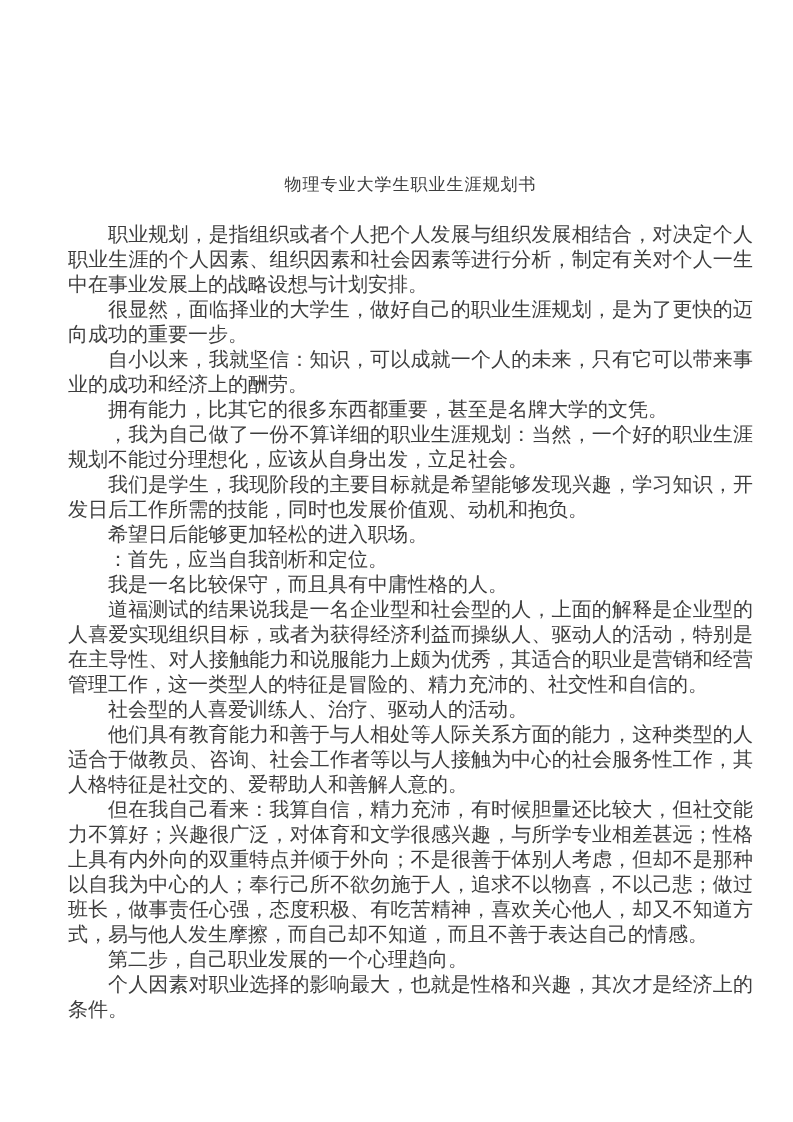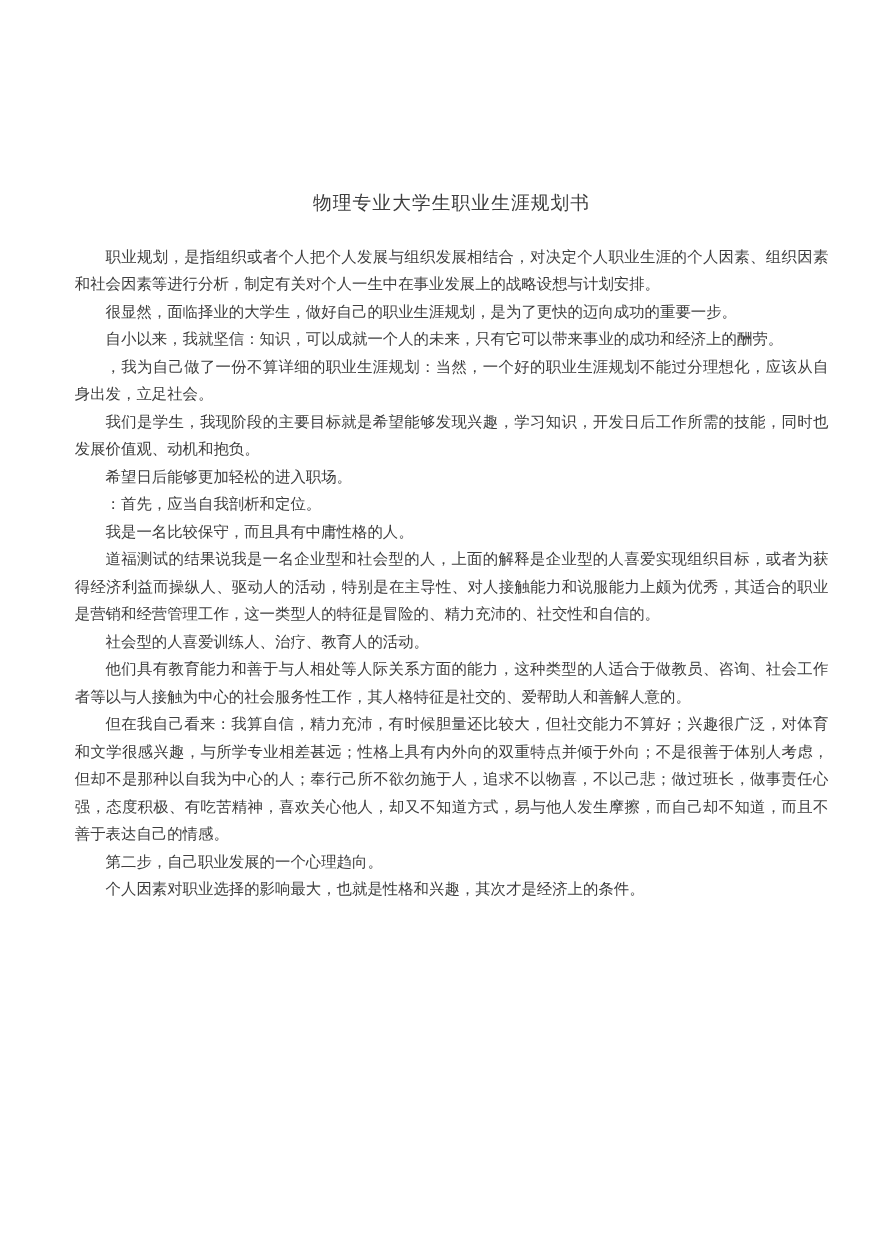--- a/index.html
+++ b/index.html
@@ -21,41 +21,42 @@
   .doc-title {
     font-size: 17px;
     font-weight: normal;
     text-align: center;
     line-height: 25px;
     margin: 17px 0 25px 0;
     letter-spacing: 1px;
   }
   .doc-body p {
     margin: 0;
-    font-size: 14px;
+    font-size: 20px;
     line-height: 25px;
     text-indent: 2em;
     text-align: justify;
     word-break: break-all;
   }
 </style>
 </head>
 <body>
 
 <div class="page">
   <div class="doc-title">物理专业大学生职业生涯规划书</div>
   <div class="doc-body">
     <p>职业规划，是指组织或者个人把个人发展与组织发展相结合，对决定个人职业生涯的个人因素、组织因素和社会因素等进行分析，制定有关对个人一生中在事业发展上的战略设想与计划安排。</p>
     <p>很显然，面临择业的大学生，做好自己的职业生涯规划，是为了更快的迈向成功的重要一步。</p>
     <p>自小以来，我就坚信：知识，可以成就一个人的未来，只有它可以带来事业的成功和经济上的酬劳。</p>
+    <p>拥有能力，比其它的很多东西都重要，甚至是名牌大学的文凭。</p>
     <p>，我为自己做了一份不算详细的职业生涯规划：当然，一个好的职业生涯规划不能过分理想化，应该从自身出发，立足社会。</p>
     <p>我们是学生，我现阶段的主要目标就是希望能够发现兴趣，学习知识，开发日后工作所需的技能，同时也发展价值观、动机和抱负。</p>
     <p>希望日后能够更加轻松的进入职场。</p>
     <p>：首先，应当自我剖析和定位。</p>
     <p>我是一名比较保守，而且具有中庸性格的人。</p>
     <p>道福测试的结果说我是一名企业型和社会型的人，上面的解释是企业型的人喜爱实现组织目标，或者为获得经济利益而操纵人、驱动人的活动，特别是在主导性、对人接触能力和说服能力上颇为优秀，其适合的职业是营销和经营管理工作，这一类型人的特征是冒险的、精力充沛的、社交性和自信的。</p>
-    <p>社会型的人喜爱训练人、治疗、教育人的活动。</p>
+    <p>社会型的人喜爱训练人、治疗、驱动人的活动。</p>
     <p>他们具有教育能力和善于与人相处等人际关系方面的能力，这种类型的人适合于做教员、咨询、社会工作者等以与人接触为中心的社会服务性工作，其人格特征是社交的、爱帮助人和善解人意的。</p>
     <p>但在我自己看来：我算自信，精力充沛，有时候胆量还比较大，但社交能力不算好；兴趣很广泛，对体育和文学很感兴趣，与所学专业相差甚远；性格上具有内外向的双重特点并倾于外向；不是很善于体别人考虑，但却不是那种以自我为中心的人；奉行己所不欲勿施于人，追求不以物喜，不以己悲；做过班长，做事责任心强，态度积极、有吃苦精神，喜欢关心他人，却又不知道方式，易与他人发生摩擦，而自己却不知道，而且不善于表达自己的情感。</p>
     <p>第二步，自己职业发展的一个心理趋向。</p>
     <p>个人因素对职业选择的影响最大，也就是性格和兴趣，其次才是经济上的条件。</p>
   </div>
 </div>
 
 </body></html>

